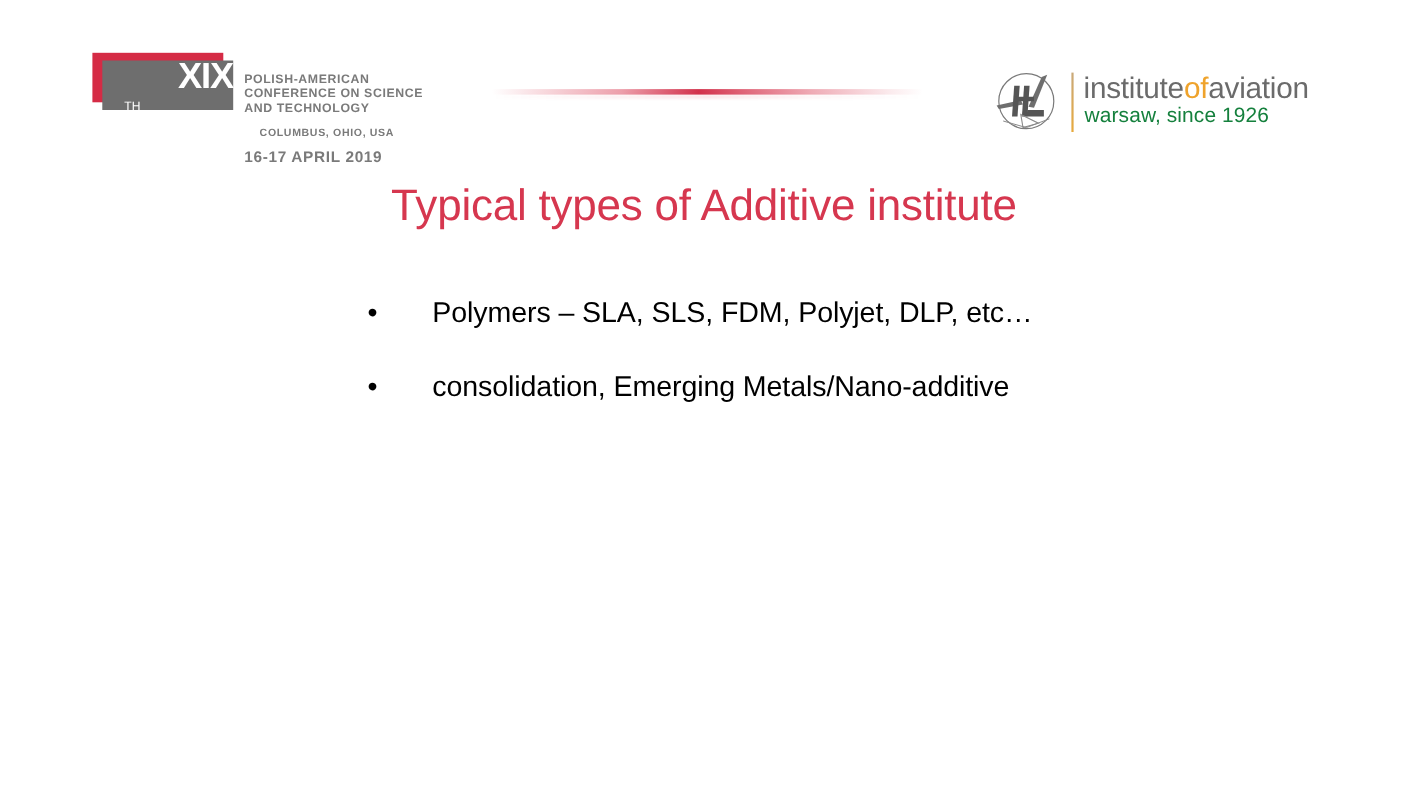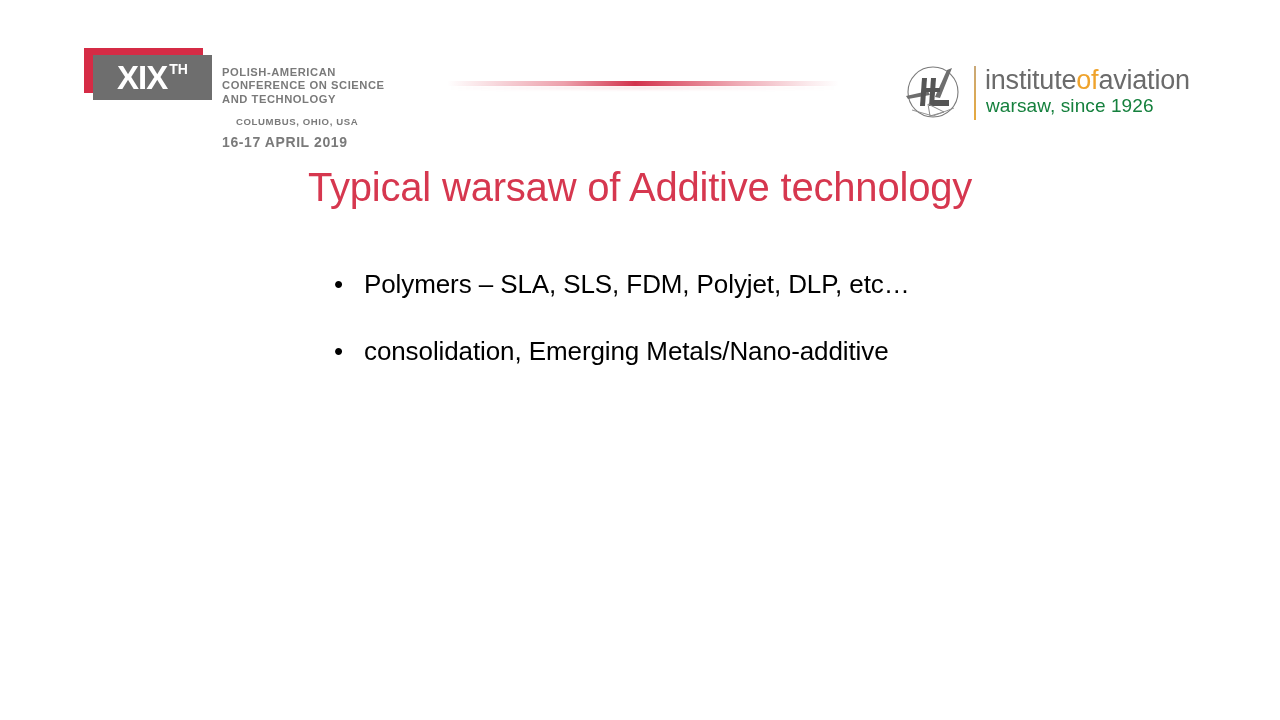--- a/index.html
+++ b/index.html
@@ -53,35 +53,36 @@
     background: #6E6E6E;
   }
   .conf-mark-text {
     position: absolute;
     left: 9px;
     top: 7px;
     width: 119px;
     height: 45px;
     color: #ffffff;
     display: flex;
-    align-items: center;
+    align-items: flex-end;
     justify-content: center;
     letter-spacing: 0px;
+    flex-direction: column;
   }
   .conf-mark-xix {
     font-size: 33px;
     font-weight: bold;
     line-height: 1;
     letter-spacing: -1px;
   }
   .conf-mark-th {
-    font-size: 14px;
-    font-weight: bold;
+    font-size: 11px;
+    font-weight: normal;
     line-height: 1;
-    margin-left: 2px;
+    margin-left: 20px;
     align-self: flex-start;
     margin-top: 7px;
   }
 
   .conf-text {
     position: absolute;
     left: 138px;
     top: 18px;
     width: 205px;
     color: #7A7A7A;
@@ -225,20 +226,21 @@
     color: #000000;
     text-align: left;
     padding-left: 4px;
     box-sizing: border-box;
   }
   .bullet-text {
     font-size: 26px;
     line-height: 39px;
     color: #000000;
     letter-spacing: -0.1px;
+    margin-left: 29px;
   }
 </style>
 </head>
 <body>
 
 <div class="slide">
 
   <div class="conf-logo">
     <div class="conf-mark">
       <div class="conf-mark-red"></div>
@@ -273,21 +275,21 @@
         <path d="M22 24 L40 24 L40 28 L22 28 Z" fill="#555555"></path>
         <path d="M28 40 L44 48 L30 52 Z" fill="none" stroke="#8A8A8A" stroke-width="1"></path>
         <path d="M12 46 L33 52 L54 44" fill="none" stroke="#8A8A8A" stroke-width="0.9"></path>
       </svg>
     </div>
     <div class="inst-bar"></div>
     <div class="inst-name"><span>institute</span><span class="of">of</span><span>aviation</span></div>
     <div class="inst-tag">warsaw, since 1926</div>
   </div>
 
-  <div class="slide-title">Typical warsaw of Additive technology</div>
+  <div class="slide-title">Typical types of Additive institute</div>
 
   <div class="bullets">
 
     <div class="bullet-row">
       <div class="bullet-dot">•</div>
       <div class="bullet-text">
         <div>Polymers – SLA, SLS, FDM, Polyjet, DLP, etc…</div>
       </div>
     </div>
 

